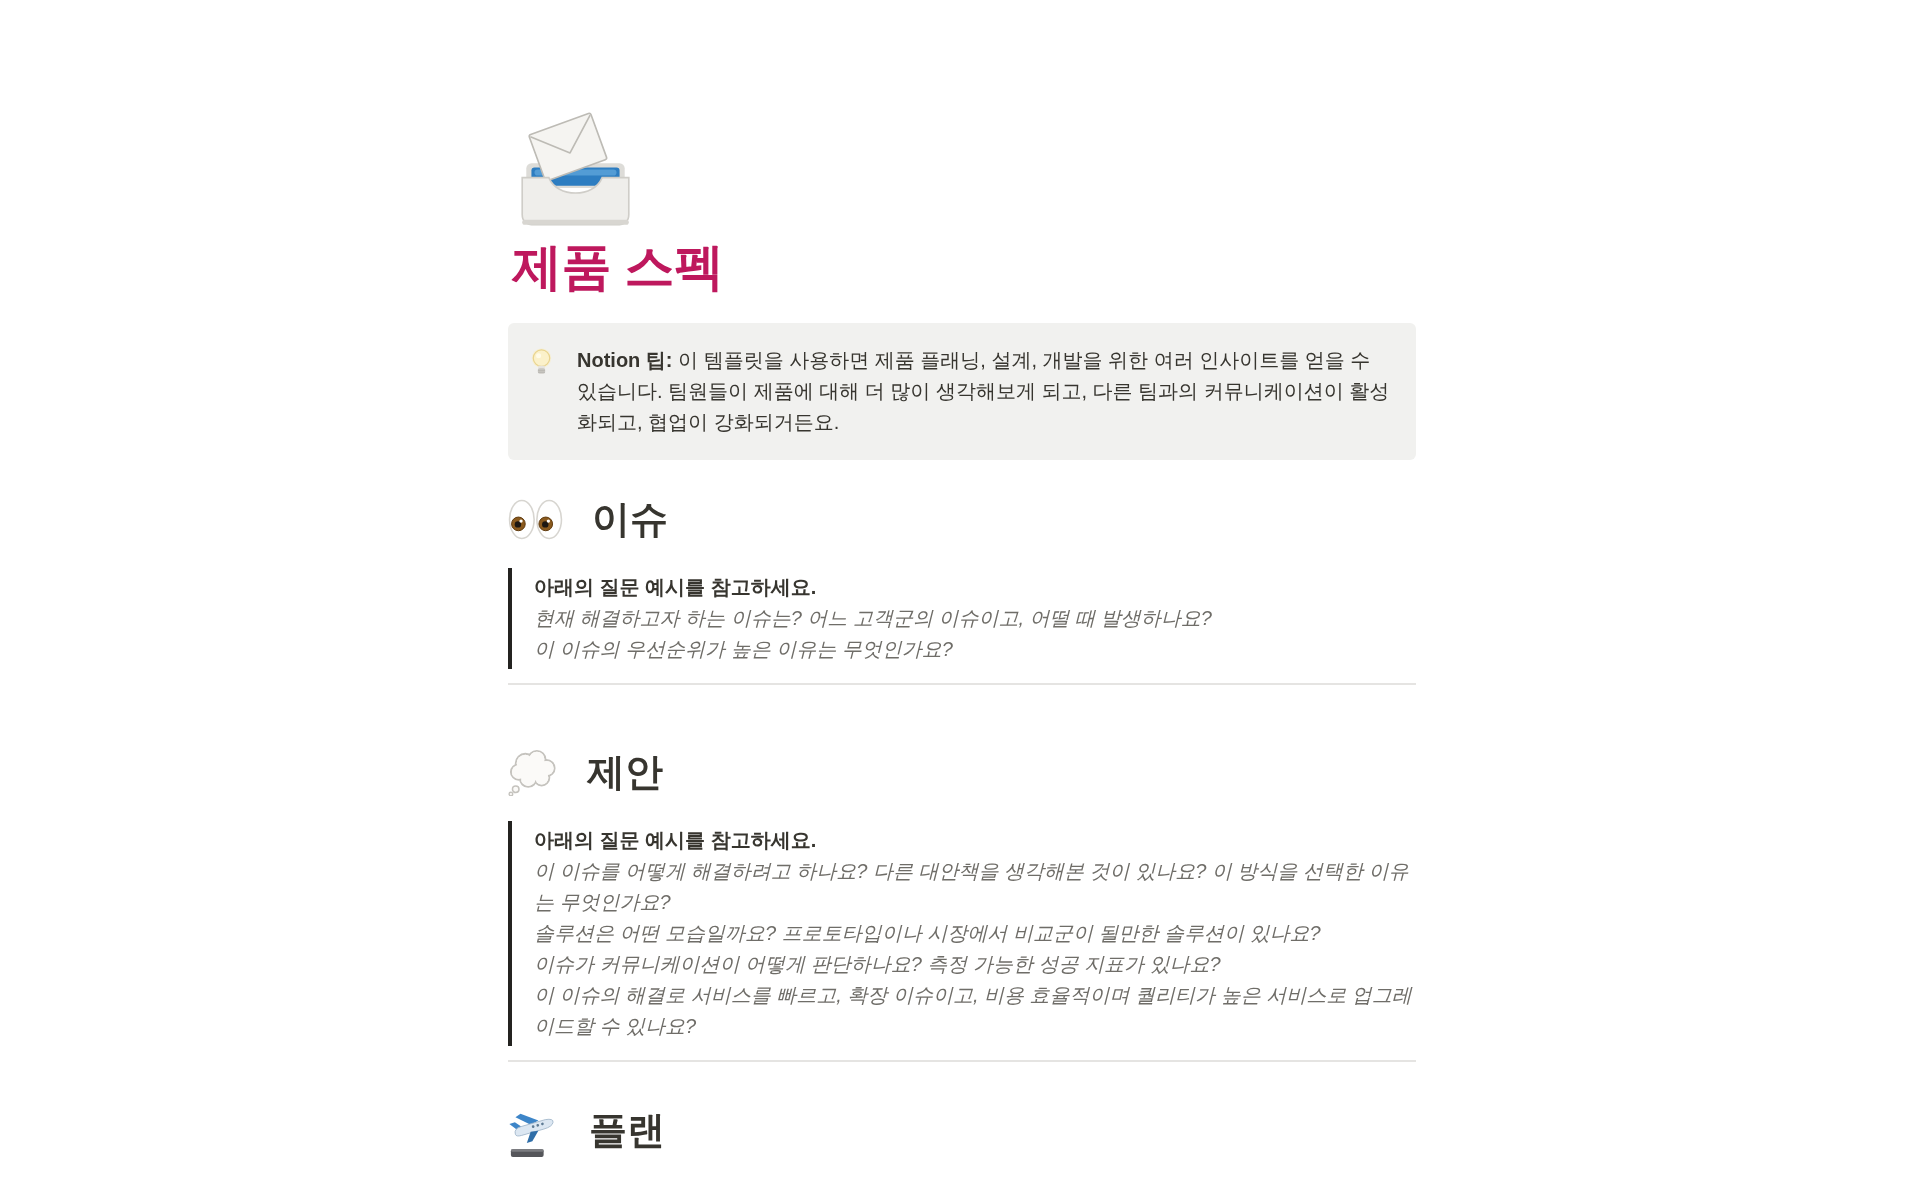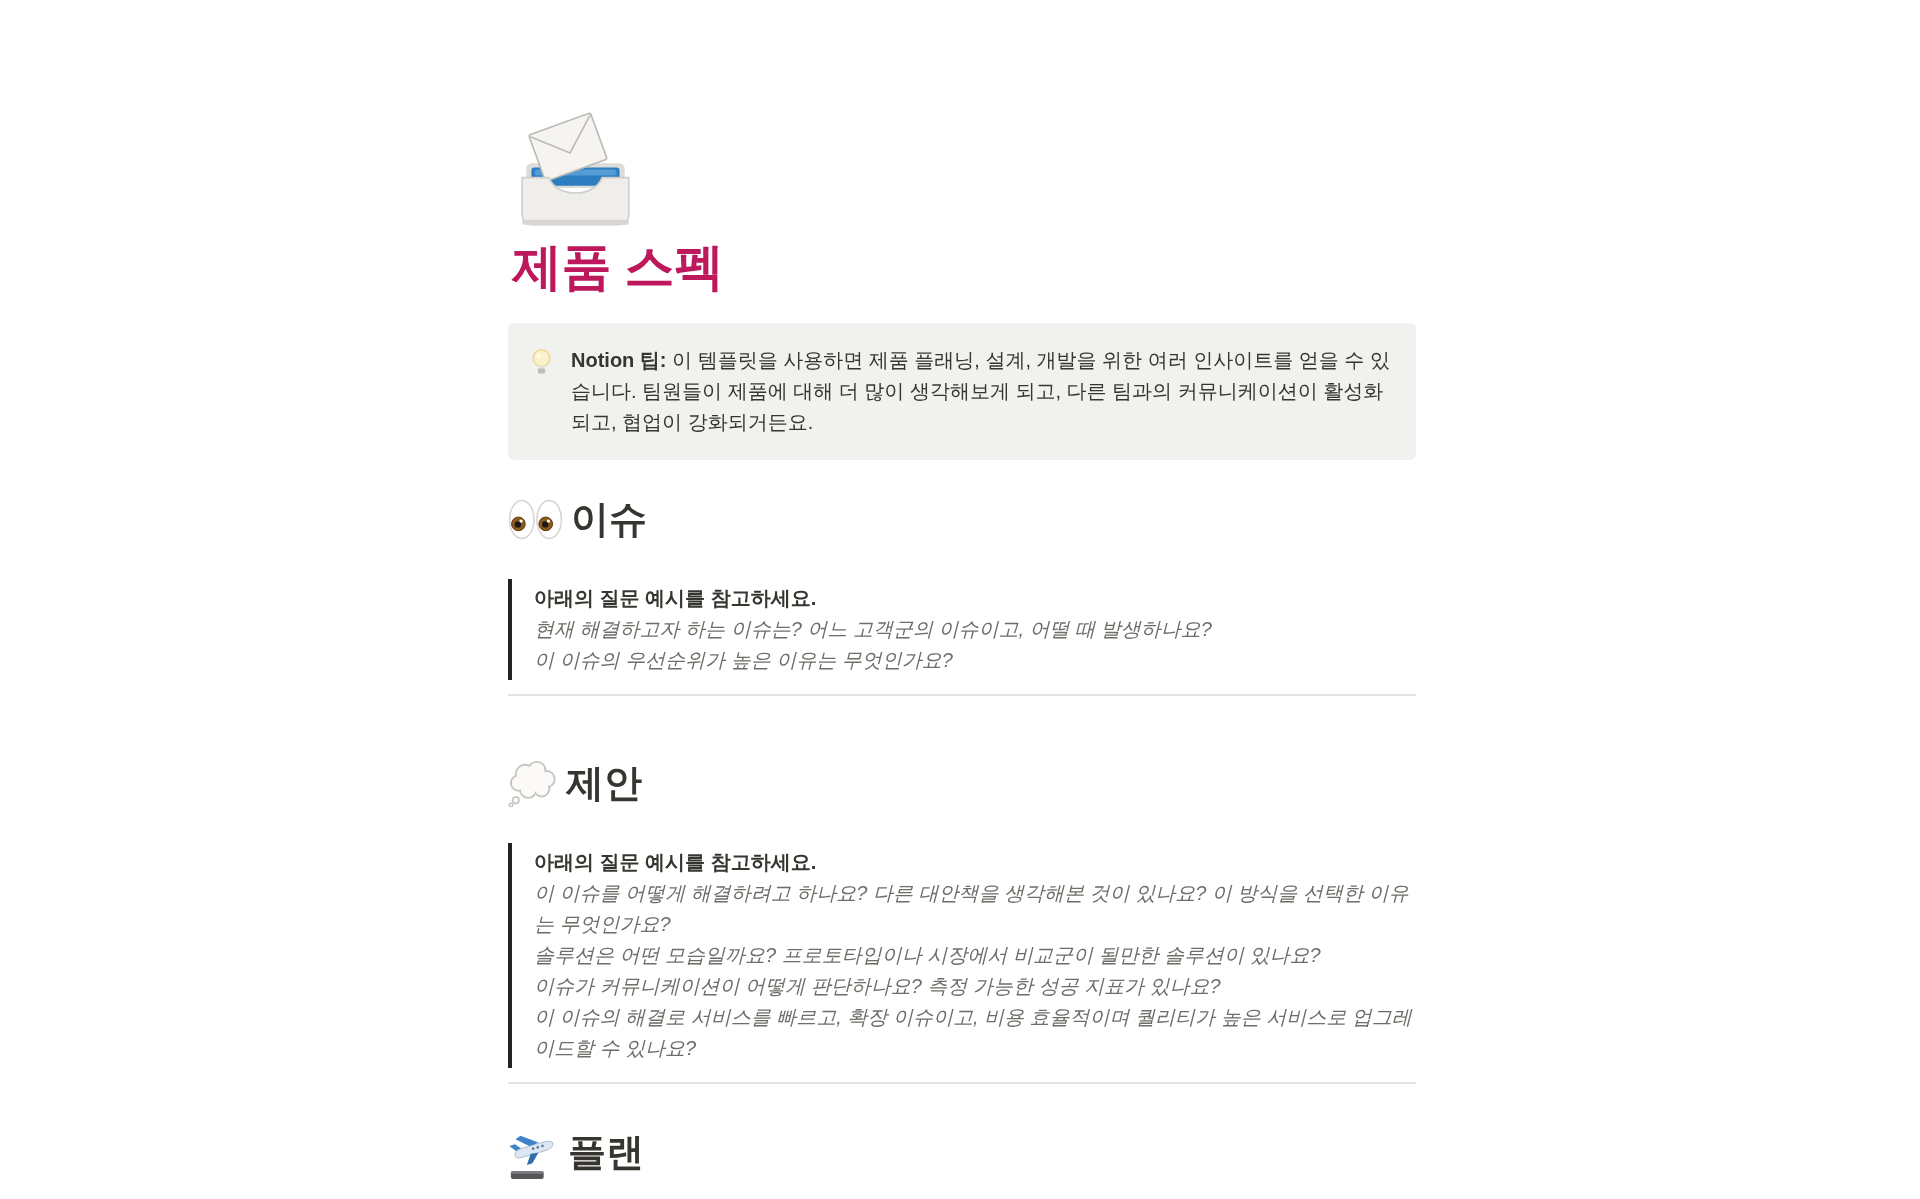--- a/index.html
+++ b/index.html
@@ -31,44 +31,44 @@
     letter-spacing: -0.5px;
     color: #be185d;
   }
   .callout {
     margin-top: 27px;
     background: #f1f1ef;
     border-radius: 6px;
     padding: 22px 26px 22px 18px;
     display: flex;
     align-items: flex-start;
-    gap: 14px;
+    gap: 20px;
   }
   .callout-icon { width: 31px; height: 31px; flex: none; margin-top: 1px; }
   .callout-body {
     font-size: 20px;
     line-height: 31px;
     color: #37352f;
   }
   .callout-body b { font-weight: 700; }
   h2.block-h1 {
     display: flex;
     align-items: center;
-    gap: 8px;
+    gap: 29px;
     margin: 36px 0 0 0;
     font-size: 38px;
     line-height: 47px;
     font-weight: 700;
     color: #37352f;
   }
   h2.block-h1.spaced { margin-top: 63px; }
   h2.block-h1.plan { margin-top: 41px; }
   .h1-emoji { flex: none; display: inline-flex; }
   .quote {
-    margin-top: 36px;
+    margin-top: 25px;
     border-left: 4px solid #242320;
     padding: 4px 0 4px 22px;
     font-size: 20px;
     line-height: 31px;
   }
   .quote .lead { font-weight: 700; color: #37352f; }
   .quote .q-line { color: #6f6d68; font-weight: 400; font-style: italic; }
   .divider {
     height: 2px;
     background: #e5e4e2;

